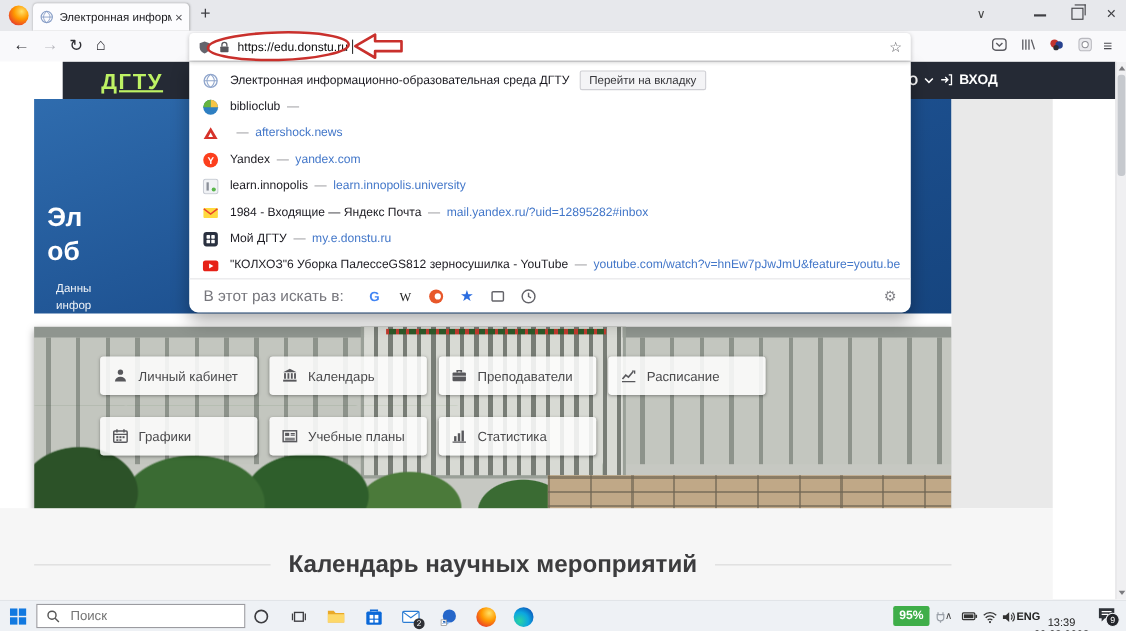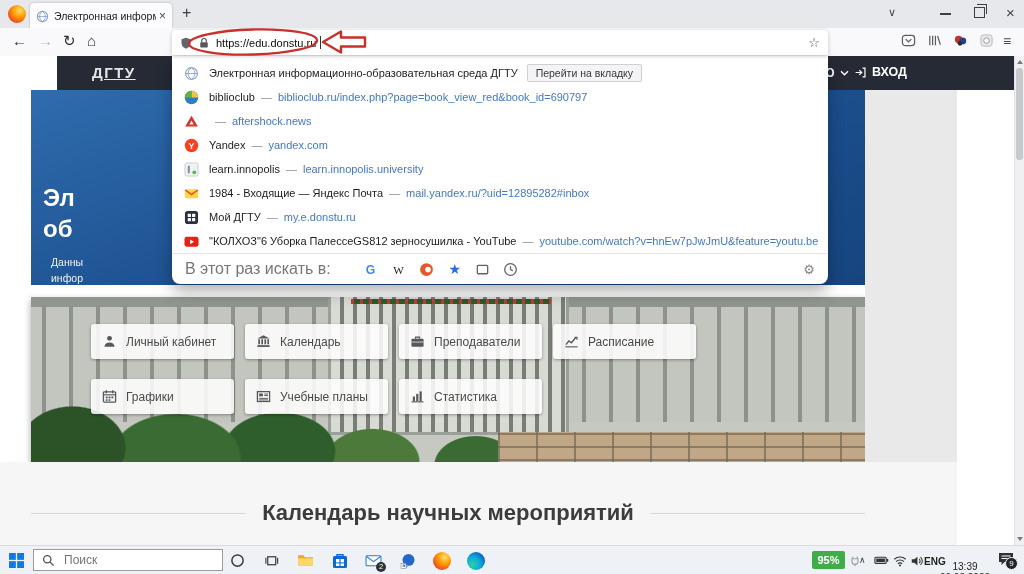--- a/index.html
+++ b/index.html
@@ -26,21 +26,21 @@
   .navbtn.dis{color:#b9b9bf;}
   .urlbar{position:absolute;left:172px;top:2px;width:656px;height:25px;background:#fff;border-radius:4px 4px 0 0;
     box-shadow:0 1px 4px rgba(0,0,0,.22);display:flex;align-items:center;padding:0 8px;box-sizing:border-box;z-index:56;}
   .url-input{border:none;outline:none;font-family:"Liberation Sans",sans-serif;font-size:11px;color:#0c0c0d;width:104px;padding:0;background:transparent;}
   .caret{width:1px;height:13px;background:#333;}
   .star{margin-left:auto;font-size:13px;color:#55555a;}
   .tool-ic{position:absolute;top:5px;width:17px;height:17px;}
   
   .content{position:absolute;left:0;top:56px;width:1024px;height:489px;background:#fff;overflow:hidden;z-index:5;}
   .site-header{position:absolute;left:57px;top:0;width:957px;height:34px;background:#252a35;}
-  .brand{position:absolute;left:35px;top:8px;color:#e5e5e5;font-size:15px;letter-spacing:1.5px;font-weight:bold;text-decoration:underline;}
+  .brand{position:absolute;left:35px;top:8px;color:#bef264;font-size:20px;letter-spacing:1.5px;font-weight:bold;text-decoration:underline;}
   .menu-item{position:absolute;left:737px;top:10px;color:#fff;font-size:12.5px;font-weight:bold;display:flex;align-items:center;gap:5px;}
   .login-item{position:absolute;left:797px;top:9px;color:#fff;font-size:12.5px;font-weight:bold;display:flex;align-items:center;gap:5px;}
   .access-label{position:absolute;left:581px;top:28px;width:240px;height:21px;background:#262b36;color:#e8e8ea;
     font-size:10.5px;text-align:right;line-height:21px;padding-right:9px;box-sizing:border-box;letter-spacing:.4px;z-index:12;box-shadow:0 2px 4px rgba(0,0,0,.3);}
   .banner{position:absolute;left:31px;top:34px;width:834px;height:195px;background:linear-gradient(160deg,#2f6cae,#1c4f8e 55%,#16457f);}
   .banner h1{margin:0;color:#fff;font-size:24px;font-weight:bold;position:absolute;left:12px;}
   .banner p{margin:8px;color:rgba(255,255,255,.92);font-size:10.5px;position:absolute;left:12px;}
   
   .photo{position:absolute;left:31px;top:229px;width:834px;height:177px;background:#c6c8c2;box-shadow:0 3px 7px rgba(0,0,0,.35);overflow:hidden;margin-top:12px;}
   .ph-roof{position:absolute;left:0;top:0;width:100%;height:10px;background:#8f958f;}
@@ -81,21 +81,21 @@
     box-shadow:0 7px 16px rgba(0,0,0,.32);z-index:50;padding-top:5px;box-sizing:border-box;}
   .sg-row{height:24px;display:flex;align-items:center;padding:0 12px;}
   .sg-ic{width:15px;height:15px;margin-right:10px;flex:0 0 auto;}
   .sg-title{font-size:11px;color:#1c1b22;white-space:nowrap;}
   .sg-sep{font-size:11px;color:#8f8f94;margin:0 6px;}
   .sg-url{font-size:11px;color:#4377c9;white-space:nowrap;}
   .sg-badge{margin-left:9px;border:1px solid #cfcfd4;background:#f4f4f6;border-radius:2px;
     font-size:10.5px;color:#38383c;padding:2px 8px;}
   .sg-footer{position:absolute;left:0;bottom:0;width:100%;height:31px;border-top:1px solid #e4e4e7;
     display:flex;align-items:center;padding:0 13px;box-sizing:border-box;}
-  .sg-flabel{font-size:16px;color:#76767c;margin-right:26px;}
+  .sg-flabel{font-size:14px;color:#76767c;margin-right:14px;}
   .engine{width:16px;height:16px;margin:0 6px;display:flex;align-items:center;justify-content:center;}
   .gear{margin-left:auto;font-size:13px;color:#85858a;}
   
   .annot{position:absolute;left:0;top:0;z-index:60;pointer-events:none;}
   
   .taskbar{position:absolute;left:0;top:545px;width:1024px;height:29px;background:#eef1f5;border-top:1px solid #d9dbdf;box-sizing:border-box;}
   .tb-ic{position:absolute;top:5px;width:19px;height:19px;display:flex;align-items:center;justify-content:center;}
   .searchbox{position:absolute;left:33px;top:3px;width:190px;height:22px;background:#fff;border:1px solid #9b9ba0;
     display:flex;align-items:center;gap:7px;padding-left:8px;box-sizing:border-box;}
   .searchbox input{border:none;outline:none;font-size:12px;color:#333;width:130px;font-family:"Liberation Sans",sans-serif;background:transparent;}
@@ -326,21 +326,20 @@
   <div class="sg-row">
     <span class="sg-ic">
       <svg viewBox="0 0 16 16" width="15" height="15">
           <circle cx="8" cy="8" r="7.2" fill="#2e7fc2"></circle>
           <path d="M8 8V.8A7.2 7.2 0 0 1 15.2 8z" fill="#f6c445"></path>
           <path d="M8 8H.8A7.2 7.2 0 0 1 8 .8z" fill="#66b43f"></path>
         </svg>
     </span>
     <span class="sg-title">biblioclub</span>
     <span class="sg-sep">—</span>
-    <span class="sg-url">biblioclub.ru/index.php?page=book_view_red&amp;book_id=690797</span>
   </div>
   <div class="sg-row">
     <span class="sg-ic">
       <svg viewBox="0 0 16 16" width="15" height="15">
           <path d="M8 1.8l6.8 11.4H1.2z" fill="#d6332b"></path>
           <path d="M8 6.8l2.3 4.4H5.7z" fill="#fff"></path>
         </svg>
     </span>
     <span class="sg-sep">—</span>
     <span class="sg-url">aftershock.news</span>

